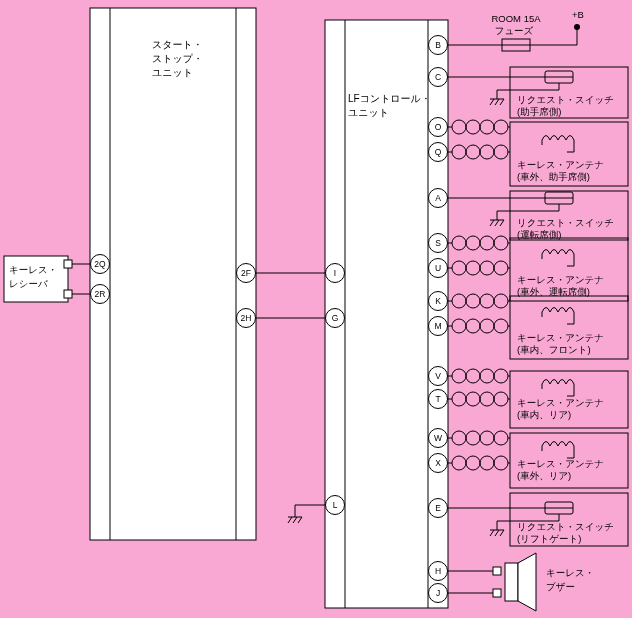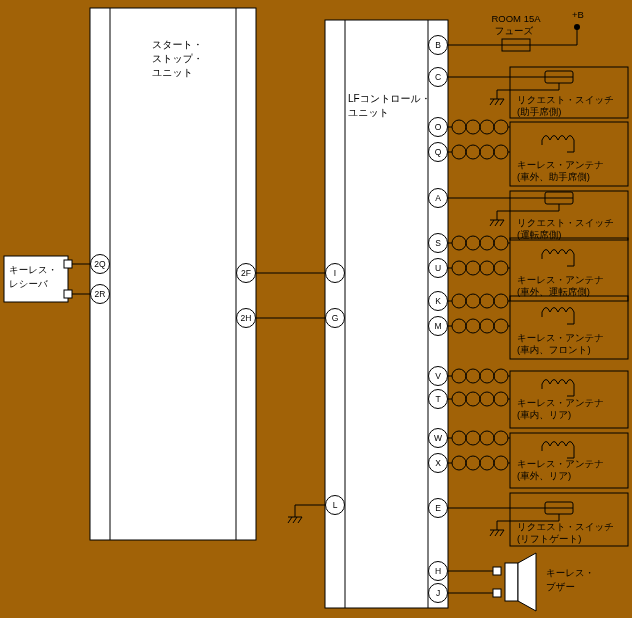--- a/index.html
+++ b/index.html
@@ -1,16 +1,16 @@
 <!DOCTYPE html>
 <html><head>
 <meta charset="utf-8">
 <style>
   html,body{margin:0;padding:0;background:#fff}
-  .stage{position:relative;width:632px;height:618px;background:#a16207;font-family:"Liberation Sans",sans-serif}
+  .stage{position:relative;width:632px;height:618px;background:#f9a8d4;font-family:"Liberation Sans",sans-serif}
   svg{display:block}
   .w{stroke:#000;stroke-width:1;fill:none}
   .bx{fill:#fff;stroke:#000;stroke-width:1}
   .bx2{fill:none;stroke:#000;stroke-width:1}
   .tc{fill:#000;font:8.5px "Liberation Sans",sans-serif;text-anchor:middle}
   .tl{fill:#000;font:9.5px "Liberation Sans",sans-serif}
   .tu{fill:#000;font:10px "Liberation Sans",sans-serif}
   .tm{fill:#000;font:9.5px "Liberation Sans",sans-serif;text-anchor:middle}
   .dot{fill:#000;stroke:none}
 </style>

